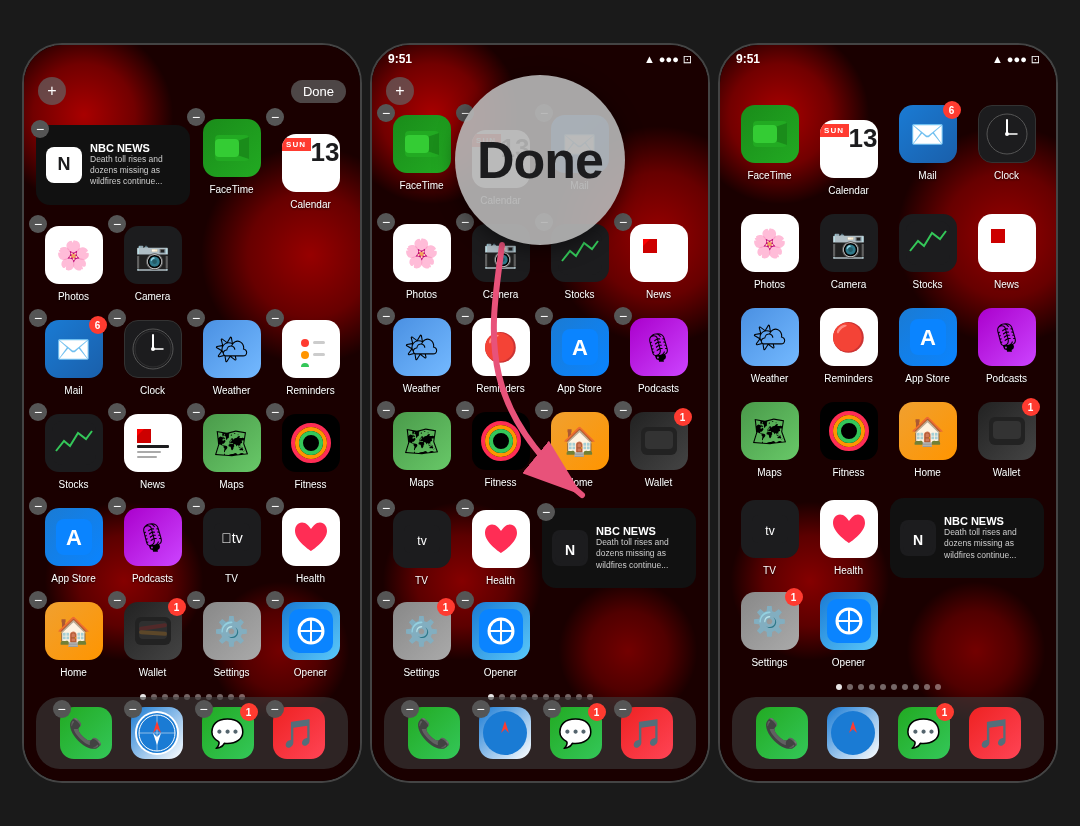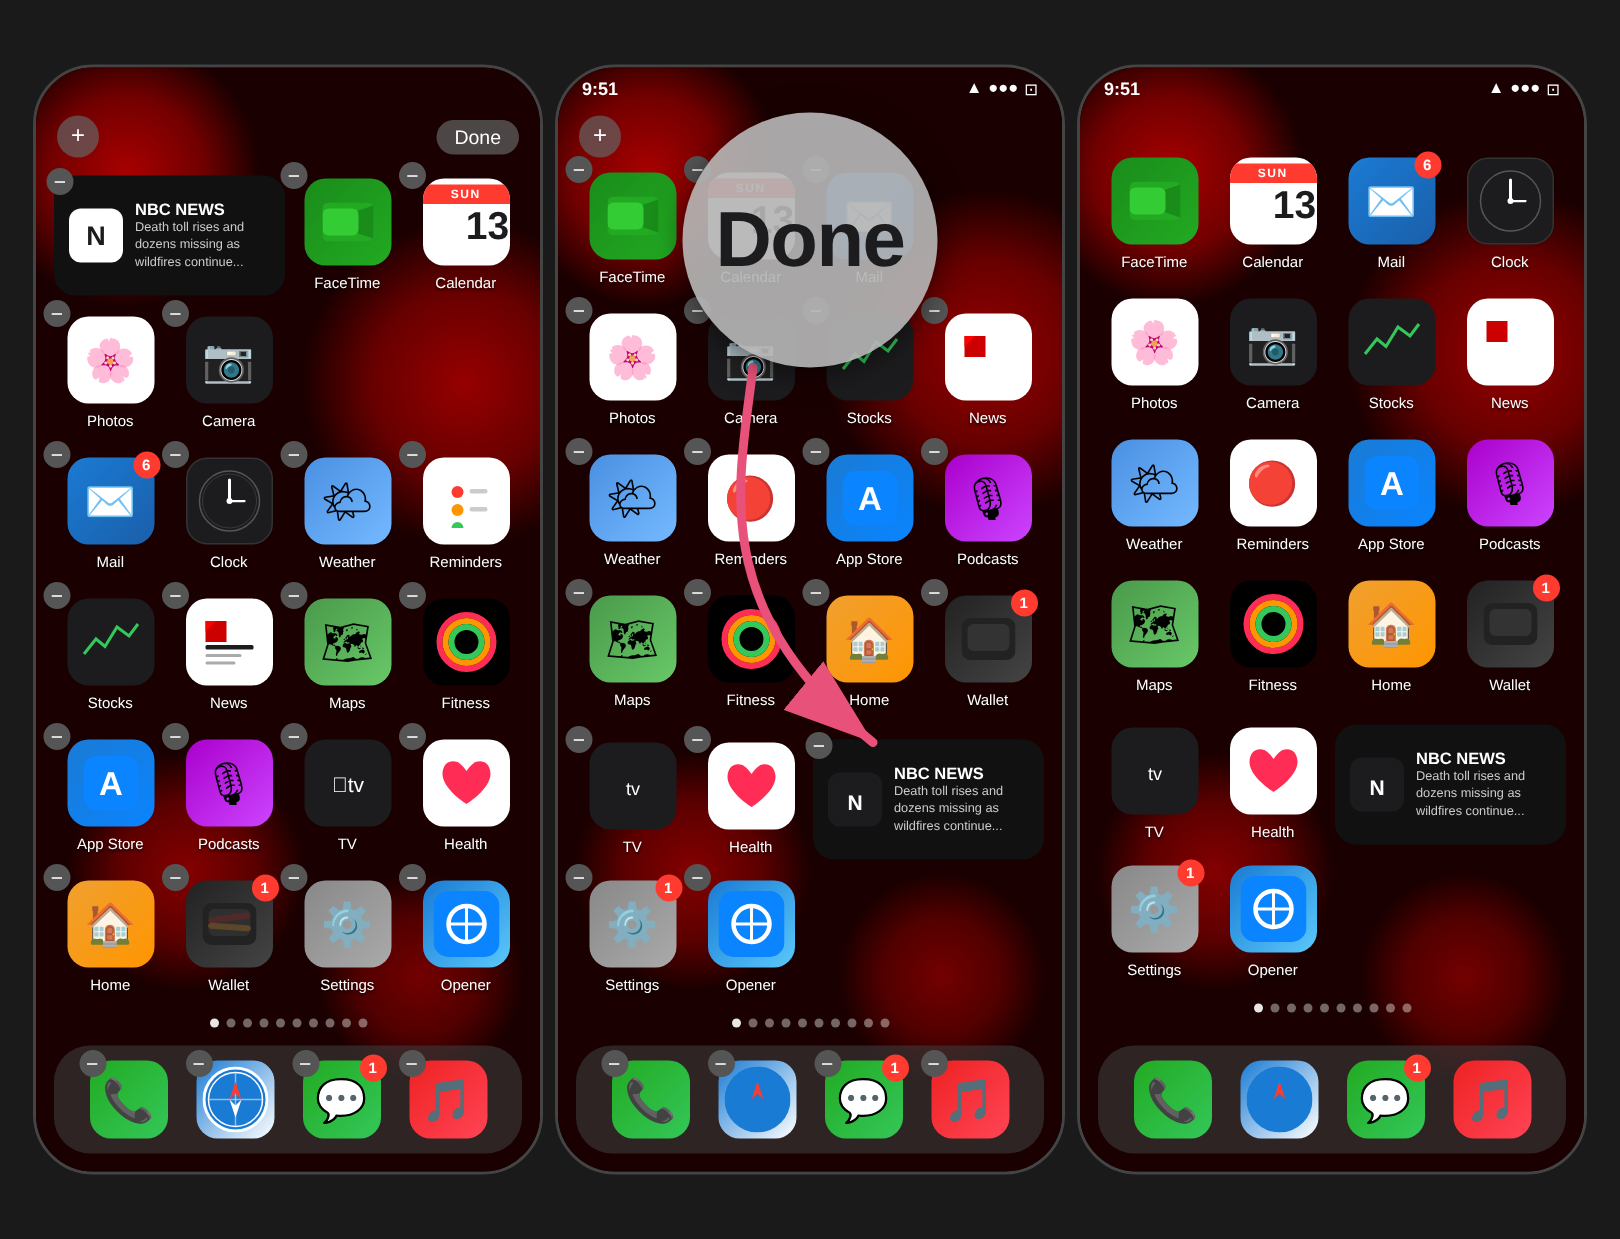--- a/index.html
+++ b/index.html
@@ -145,21 +145,21 @@
       align-items: center;
       justify-content: center;
       font-size: 10px;
       color: #fff;
       font-weight: 700;
       padding: 0 3px;
       z-index: 21;
     }
     
     .icon-facetime { background: linear-gradient(135deg, #1a8c1a, #22aa22); }
-    .icon-calendar { background: #fff; color: #1c1c1e; font-size: 10px; display: flex; flex-direction: column; align-items: flex-end; justify-content: flex-start; padding-top: 4px; }
+    .icon-calendar { background: #fff; color: #1c1c1e; font-size: 10px; display: flex; flex-direction: row; align-items: flex-start; justify-content: flex-start; padding-top: 4px; margin-top: 15px; }
     .icon-mail { background: linear-gradient(135deg, #1a7bd4, #1a5faa); }
     .icon-clock { background: #1c1c1e; border: 1px solid #333; }
     .icon-photos { background: #fff; }
     .icon-camera { background: #1c1c1e; }
     .icon-stocks { background: #1c1c1e; }
     .icon-news { background: #fff; }
     .icon-weather { background: linear-gradient(135deg, #4a90e2, #74b9ff); }
     .icon-reminders { background: #fff; }
     .icon-appstore { background: linear-gradient(135deg, #1a7bd4, #0a84ff); }
     .icon-podcasts { background: linear-gradient(135deg, #aa00cc, #cc44ff); }

